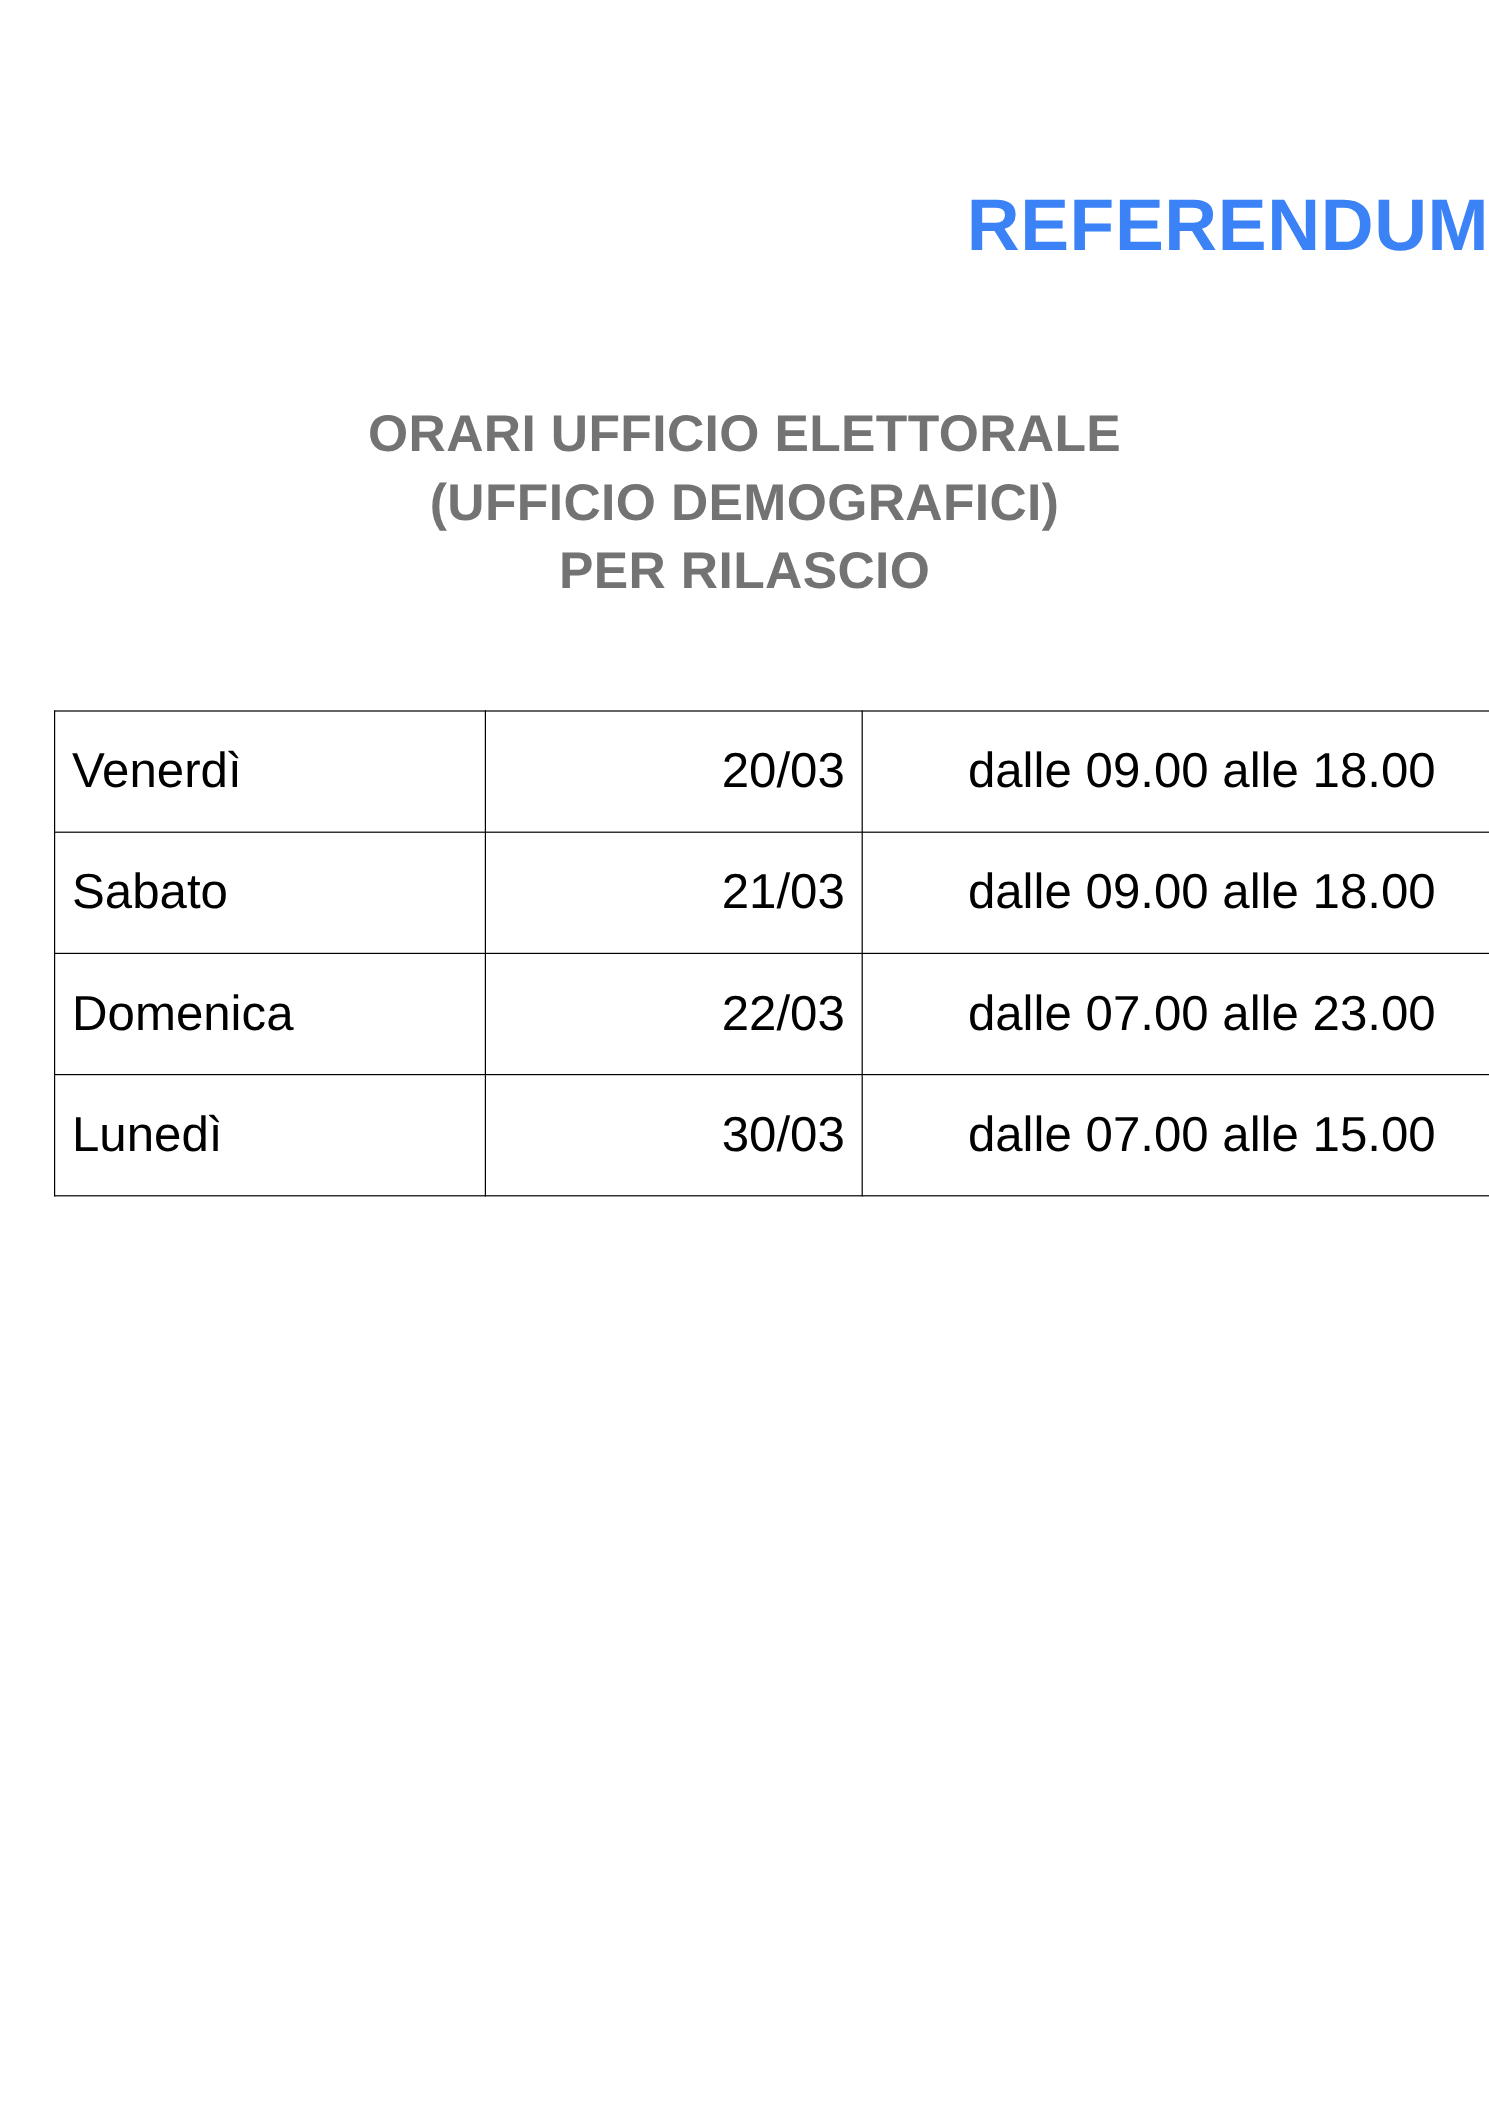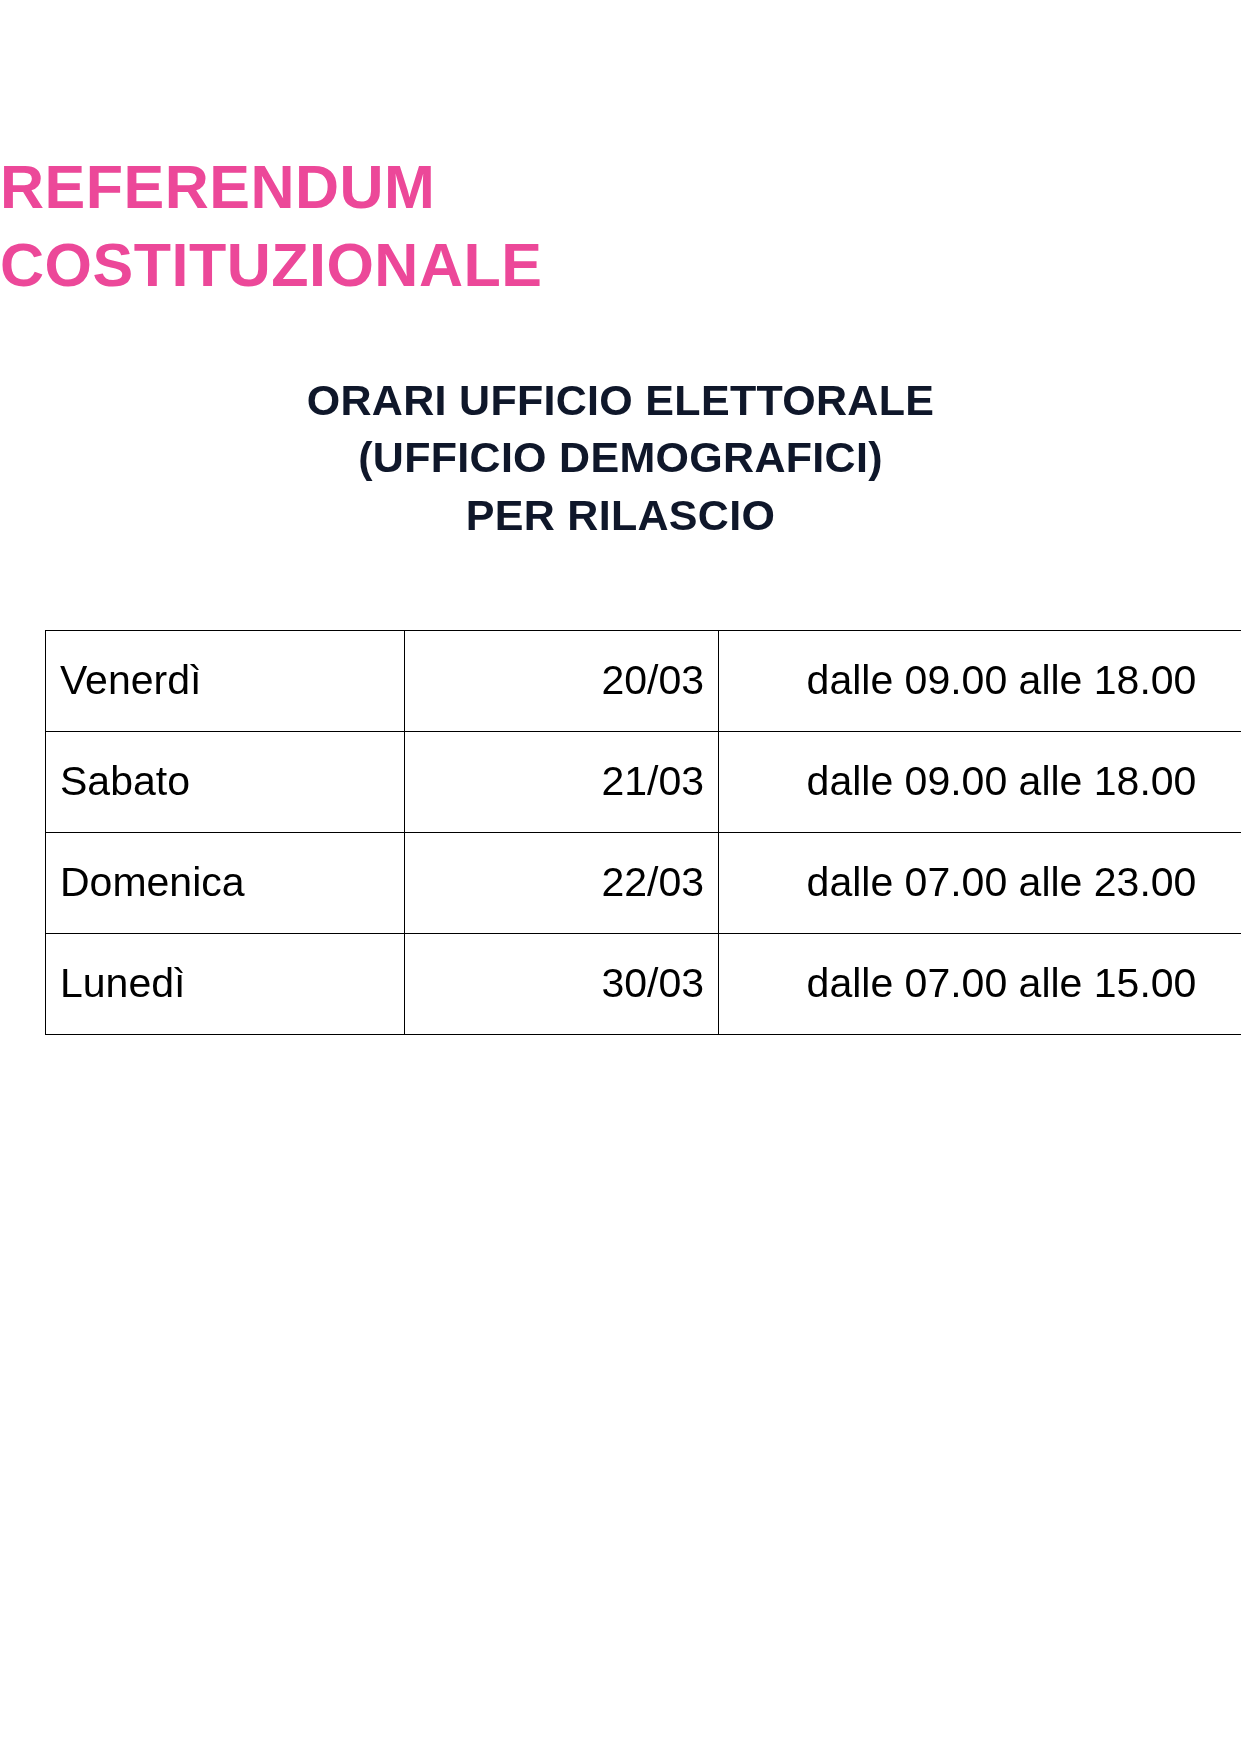--- a/index.html
+++ b/index.html
@@ -16,40 +16,40 @@
     overflow: hidden;
   }
   .page {
     width: 1241px;
     height: 1755px;
     box-sizing: border-box;
     padding: 0;
     position: relative;
   }
   .title-block {
-    text-align: left;
+    text-align: right;
     margin-top: 148px;
     font-weight: bold;
     font-size: 61px;
     line-height: 1.28;
     letter-spacing: 0.5px;
-    color: #ec4899;
+    color: #3b82f6;
   }
   .title-block .tline {
     display: block;
     white-space: pre;
   }
   .subtitle-block {
     text-align: center;
-    margin-top: 68px;
+    margin-top: 108px;
     font-weight: bold;
     font-size: 43px;
     line-height: 1.33;
     letter-spacing: 0.3px;
-    color: #0f172a;
+    color: #737373;
   }
   .subtitle-block .sline {
     display: block;
     white-space: pre;
   }
   .schedule-wrap {
     margin-top: 86px;
     padding-left: 45px;
     padding-right: 43px;
   }
@@ -80,21 +80,20 @@
     text-align: center;
   }
 </style>
 </head>
 <body>
 
 <div class="page">
 
   <div class="title-block">
     <span class="tline">REFERENDUM</span>
-    <span class="tline">COSTITUZIONALE</span>
   </div>
 
   <div class="subtitle-block">
     <span class="sline">ORARI UFFICIO ELETTORALE</span>
     <span class="sline">(UFFICIO DEMOGRAFICI)</span>
     <span class="sline">PER RILASCIO</span>
   </div>
 
   <div class="schedule-wrap">
     <table class="schedule">

